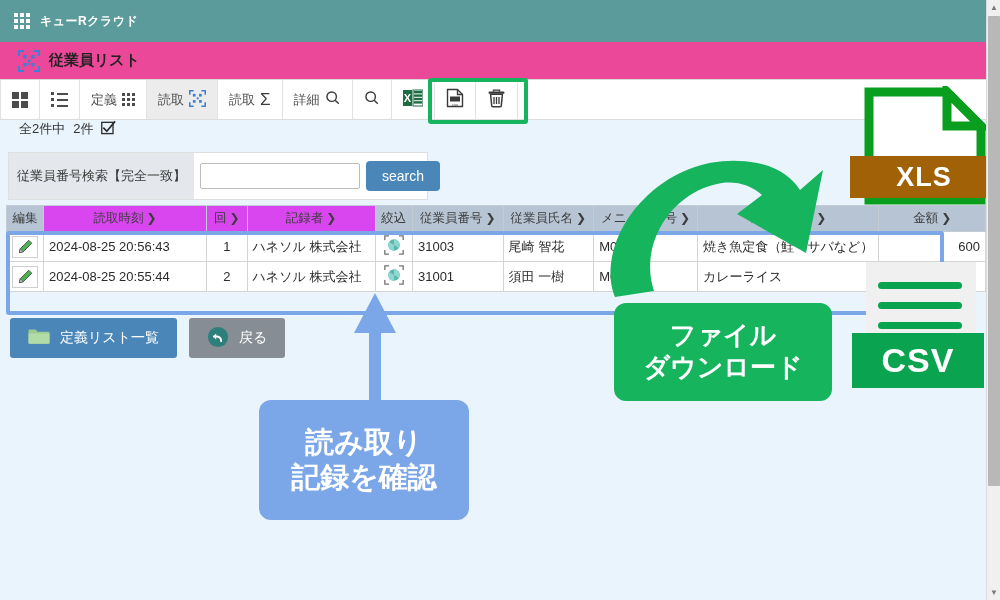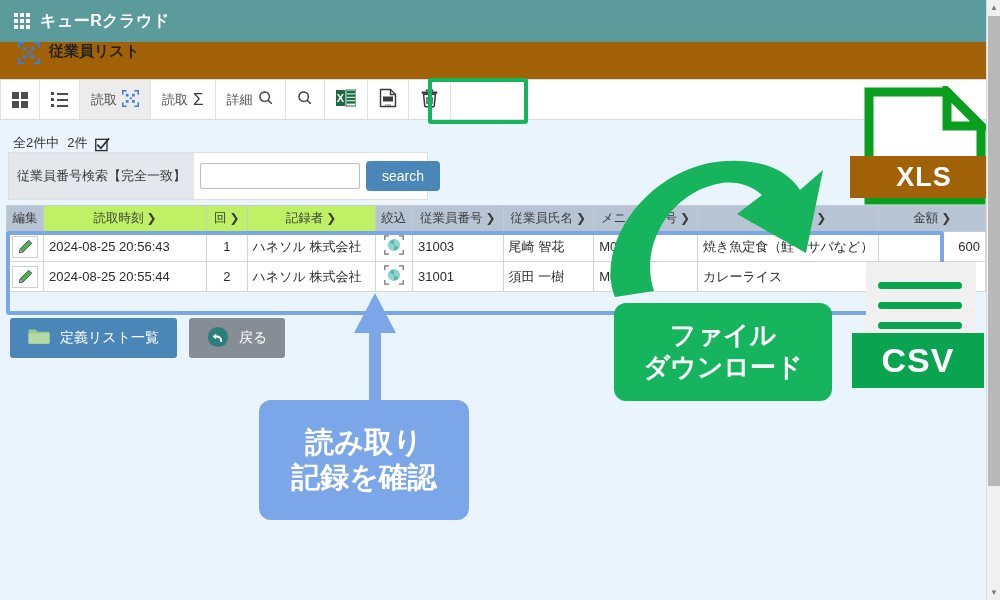--- a/index.html
+++ b/index.html
@@ -27,31 +27,31 @@
   }
   .grid-dots {
     display: grid;
     grid-template-columns: repeat(3, 4px);
     grid-template-rows: repeat(3, 4px);
     gap: 2px;
     margin-right: 10px;
   }
   .grid-dots i { display: block; width: 4px; height: 4px; background: #fff; }
   .appbar-title {
-    font-size: 16px; font-weight: bold; letter-spacing: .5px;
+    font-size: 12px; font-weight: bold; letter-spacing: .5px;
     color: #ffffff;
   }
 
   
   .titlebar {
     position: absolute; left: 0; top: 42px;
     width: 986px; height: 38px;
-    background: #a16207;
+    background: #ec4899;
     border-bottom: 1px solid #d9d9d9;
-    display: flex; align-items: flex-start;
+    display: flex; align-items: center;
     padding-left: 18px;
   }
   .qr-glyph {
     width: 22px; height: 22px;
     position: relative;
     margin-right: 9px;
     flex: 0 0 auto;
   }
   .qr-glyph svg { display:block; }
   .page-title { font-size: 15px; font-weight: bold; color: #222; }
@@ -91,22 +91,22 @@
   .ico-dots9 {
     display: grid; grid-template-columns: repeat(3, 3px);
     grid-template-rows: repeat(3, 3px); gap: 2px;
   }
   .ico-dots9 i { background:#4c4c4c; display:block; }
 
   
   .countrow {
     position: absolute; left: 0; top: 120px;
     width: 972px; height: 32px;
-    display: flex; align-items: flex-end;
-    padding-left: 13px;
+    display: flex; align-items: flex-start;
+    padding-left: 19px;
     background: #eaf4fc;
     font-size: 13px; color: #333;
     gap: 8px;
   }
   .check-sq { width: 15px; height: 15px; position: relative; }
 
   
   .searchbox {
     position: absolute; left: 8px; top: 152px;
     height: 48px; width: 420px;
@@ -152,21 +152,21 @@
   table.grid th {
     height: 26px;
     font-size: 12.5px;
     font-weight: normal;
     color: #3c3c3c;
     border: 1px solid #c3cbd4;
     padding: 0 4px;
     white-space: nowrap;
     background: #b6c4d4;
   }
-  table.grid th.yellow { background: #bef264; margin-top: 20px; }
+  table.grid th.yellow { background: #d946ef; margin-top: 20px; }
   table.grid th.blue   { background: #b6c4d4; }
   th .chev { font-weight: bold; color:#3c3c3c; margin-left:3px; font-size: 12px;}
 
   table.grid td {
     height: 30px;
     font-size: 13px;
     color: #2b2b2b;
     border: 1px solid #d4d4d4;
     padding: 0 5px;
     background: #ffffff;
@@ -300,20 +300,34 @@
     </div>
 
     <div class="tb-btn">
       <span class="ico-list">
           <i></i>
           <i></i>
           <i></i>
         </span>
     </div>
 
+    <div class="tb-btn">
+      <span class="tb-label">定義</span>
+      <span class="ico-dots9">
+        <i></i>
+          <i></i>
+          <i></i>
+          <i></i>
+          <i></i>
+          <i></i>
+          <i></i>
+          <i></i>
+          <i></i>
+      </span>
+    </div>
 
     <div class="tb-btn active">
       <span class="tb-label">読取</span>
       <span>
         <svg width="17" height="17" viewBox="0 0 22 22">
           <g fill="#3d7fd4">
             <path d="M0 0h6v2H2v4H0z"></path>
               <path d="M22 0h-6v2h4v4h2z"></path>
             <path d="M0 22h6v-2H2v-4H0z"></path>
               <path d="M22 22h-6v-2h4v-4h2z"></path>

